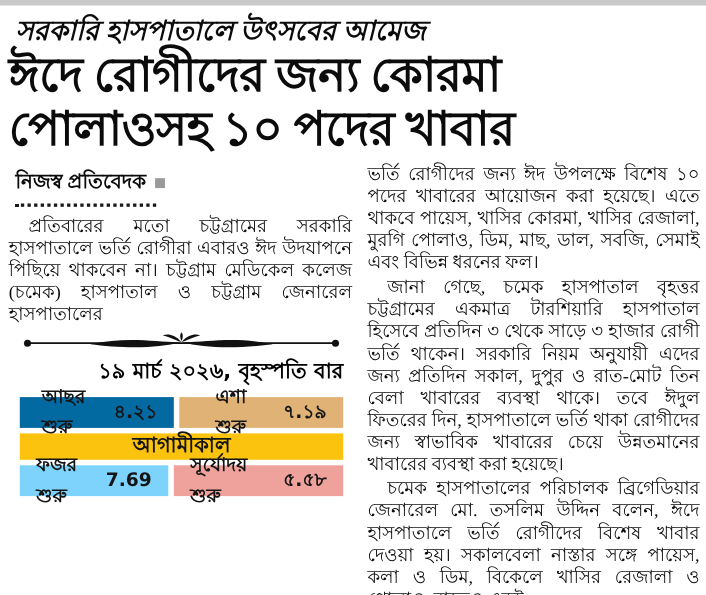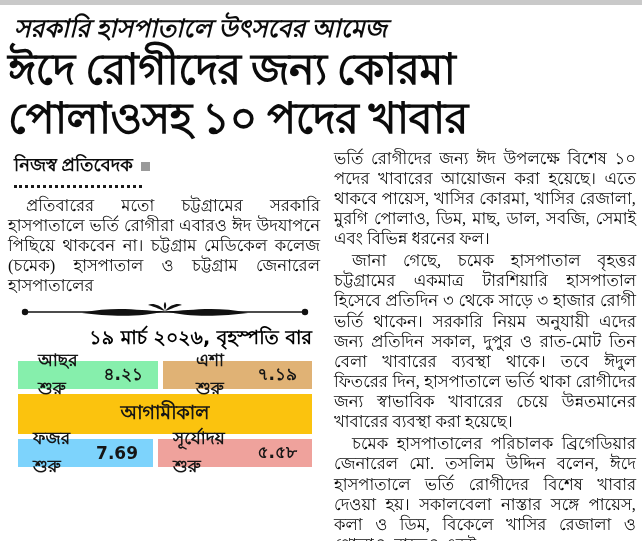--- a/index.html
+++ b/index.html
@@ -83,21 +83,21 @@
   .pw-row{display:flex;gap:5px;margin-bottom:5px;}
   .pw-cell{
     height:28px;
     display:flex;align-items:center;justify-content:space-between;
     padding:0 15px;
     font-size:17px;font-weight:bold;color:#151515;
   }
   .pw-cell.c1{flex:0 0 105px;}
   .pw-cell.c2{flex:1;}
   .pw-tomorrow{
-    height:40px;margin-bottom:5px;
+    height:24px;margin-bottom:5px;
     display:flex;align-items:center;justify-content:center;
     font-size:19px;font-weight:bold;color:#151515;
   }
 </style>
 </head>
 <body>
 
 <div class="page">
 
   <div class="top-strip"></div>
@@ -130,21 +130,21 @@
           <path d="M147 9 C141 2 134 1 130 3 C138 5 143 8 147 9 Z" fill="#111"></path>
           <path d="M147 9 C153 2 160 1 164 3 C156 5 151 8 147 9 Z" fill="#111"></path>
           <path d="M147 8 C145 4 146 1 147 0 C148 1 149 4 147 8 Z" fill="#111"></path>
         </svg>
 
 
         <div class="pw-date">১৯ মার্চ ২০২৬, বৃহস্পতি বার</div>
 
 
         <div class="pw-row">
-          <div class="pw-cell c1" style="background-color: #86efac; padding-left: 20px;">
+          <div class="pw-cell c1" style="background-color: #0369a1; padding-left: 20px;">
             <span>আছর শুরু</span>
             <span>৪.২১</span>
           </div>
           <div class="pw-cell c2" style="background-color: rgb(224, 178, 117); padding-left: 33px;">
             <span>এশা শুরু</span>
             <span>৭.১৯</span>
           </div>
         </div>
 
         <div class="pw-tomorrow" style="background-color: rgb(251, 195, 14);">আগামীকাল</div>

